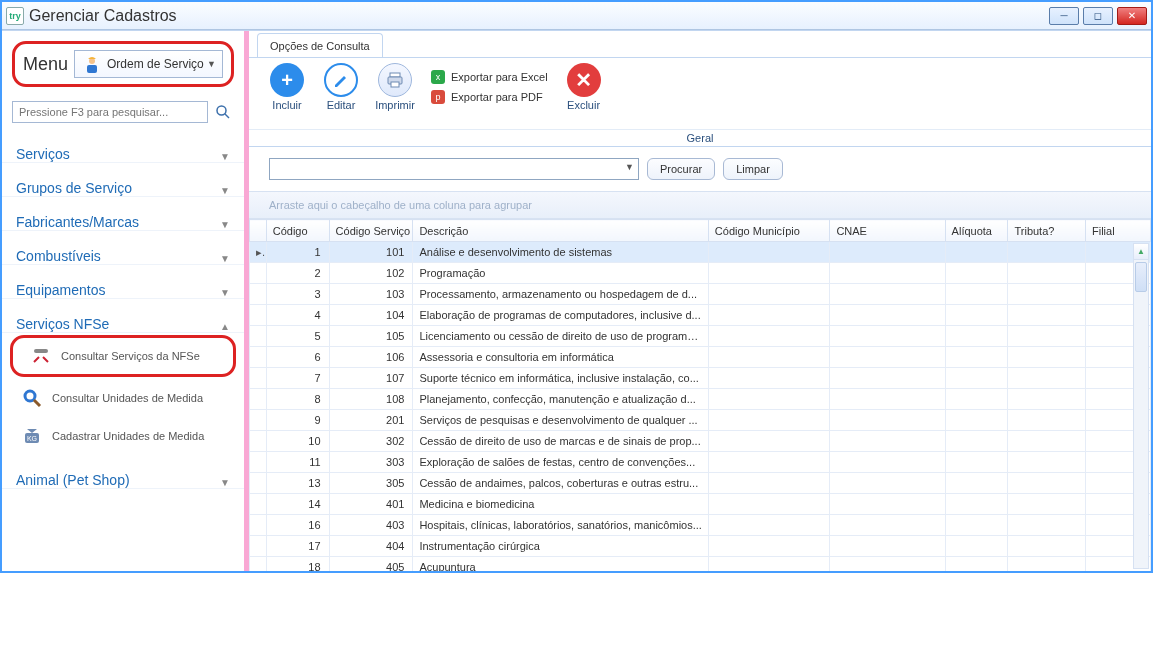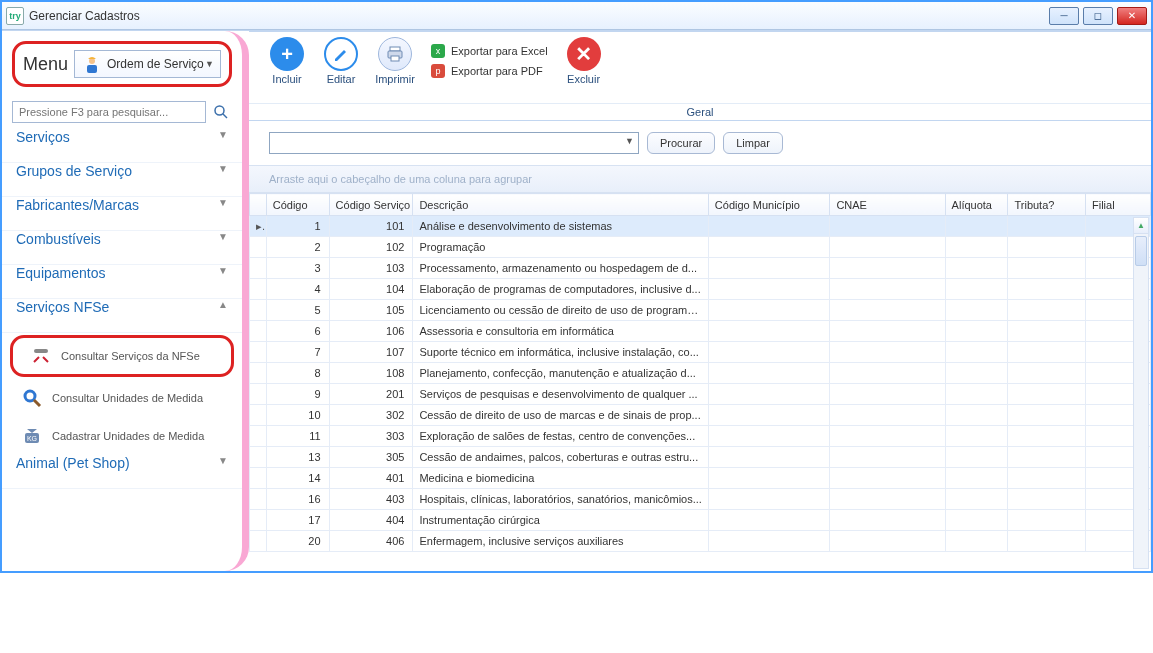--- a/index.html
+++ b/index.html
@@ -1,35 +1,35 @@
 <!DOCTYPE html>
 <html><head>
 <meta charset="utf-8">
 <style>
   * { box-sizing: border-box; font-family: "Segoe UI", Tahoma, sans-serif; }
   html,body { margin:0; padding:0; }
   body { background:#fff; }
   .window { width:1153px; height:573px; border:2px solid #459DFF; position:relative; overflow:hidden; }
   .titlebar { height:28px; background:linear-gradient(#FBFDFF, #E7F1FE); border-bottom:1px solid #AFC6E2; display:flex; align-items:center; padding:0 4px; }
   .titlebar .app-icon { width:18px; height:18px; background:#fff; border:1px solid #8aa; border-radius:2px; display:flex; align-items:center; justify-content:center; font-size:9px; color:#2a7; font-weight:bold; margin-right:5px; }
-  .titlebar .title { font-size:12px; color:#333; flex:1; }
+  .titlebar .title { font-size:16px; color:#333; flex:1; }
   .winbtns { display:flex; gap:4px; align-items:center; }
   .winbtn { width:30px; height:18px; border:1px solid #5a7daa; background:linear-gradient(#e7f1ff,#cfe3fb); border-radius:2px; display:flex; align-items:center; justify-content:center; font-size:10px; color:#2a4f7d; }
   .winbtn.close { background:linear-gradient(#f08080,#d42620); border-color:#a31b16; color:#fff; }
   .body { position:absolute; top:28px; left:0; right:0; bottom:0; display:flex; background:#fff; border-top:1px solid #C2D6F0; }
-  .sidebar { width:247px; background:#fff; border-right:7px solid #f9a8d4; display:flex; flex-direction:column;border-radius:24px; }
+  .sidebar { width:247px; background:#fff; border-right:5px solid #f9a8d4; display:flex; flex-direction:column; }
   .menu-box { margin:10px; border:3px solid #d22; border-radius:14px; padding:6px 8px; display:flex; align-items:center; gap:6px; }
   .menu-text { font-size:18px; color:#333; }
   .menu-combo { flex:1; height:28px; border:1px solid #a4b8d5; display:flex; align-items:center; padding:0 6px; font-size:12px; color:#333; position:relative; background:linear-gradient(#fff,#f3f7ff); }
   .menu-combo .combo-worker { width:22px; height:22px; margin-right:4px; display:flex; align-items:center; justify-content:center; }
   .menu-combo .arrow { position:absolute; right:6px; font-size:9px; color:#555; }
   .search-row { display:flex; align-items:center; margin:4px 10px 6px 10px; }
   .search-row input { flex:1; height:22px; border:1px solid #A5B8D4; padding:0 6px; font-size:11px; color:#888; }
   .search-btn { width:22px; height:22px; margin-left:4px; display:flex; align-items:center; justify-content:center; }
-  .nav-item { height:34px; display:flex; align-items:flex-start; justify-content:space-between; padding:0 14px; border-bottom:1px solid #EEF3FA; color:#1F6BB6; font-size:14px; cursor:default; }
+  .nav-item { height:34px; display:flex; align-items:flex-end; justify-content:space-between; padding:0 14px; border-bottom:1px solid #EEF3FA; color:#1F6BB6; font-size:14px; cursor:default; }
   .nav-item .chev { font-size:10px; color:#888; }
   .sub-item { height:38px; display:flex; align-items:center; padding-left:18px; gap:8px; font-size:11px; color:#555; }
   .sub-item.highlight { border:3px solid #d22; border-radius:14px; margin:2px 8px; padding-left:16px; height:42px; }
   .sub-item .ic { width:24px; height:24px; display:flex; align-items:center; justify-content:center; }
   .content { flex:1; display:flex; flex-direction:column; background:#fff; }
   .tab-row { height:26px; display:flex; align-items:end; padding-left:8px; }
   .tab { height:24px; padding:0 12px; border:1px solid #C2D6F0; border-bottom:none; background:#fff; font-size:11px; color:#333; display:flex; align-items:center; border-top-left-radius:4px; border-top-right-radius:4px; }
   .ribbon { height:90px; border:1px solid #C2D6F0; border-left:none; border-right:none; margin:0; display:flex; align-items:stretch; padding:2px 6px 0 6px; position:relative; }
   .ribbon-group { display:flex; flex-direction:column; }
   .ribbon-icons { display:flex; align-items:center; gap:2px; padding:2px 6px; }
@@ -155,20 +155,23 @@
             <span>Cadastrar Unidades de Medida</span>
           </div>
           <div class="nav-item">
             <span>Animal (Pet Shop)</span>
             <span class="chev">▼</span>
           </div>
         </div>
     </div>
 
     <div class="content">
+      <div class="tab-row">
+        <div class="tab">Opções de Consulta</div>
+      </div>
       <div class="ribbon">
         <div class="ribbon-group">
           <div class="ribbon-icons">
             <div class="rbtn">
               <div class="big-ic ic-plus">+</div>
               <span>Incluir</span>
             </div>
             <div class="rbtn">
               <div class="big-ic ic-edit">
                 <svg width="18" height="18" viewBox="0 0 18 18">
@@ -403,20 +406,31 @@
                 <td class="num">404</td>
                 <td>Instrumentação cirúrgica</td>
                 <td></td>
                 <td></td>
                 <td></td>
                 <td></td>
                 <td></td>
               </tr>
               <tr>
                 <td class="rowptr"></td>
+                <td class="num">18</td>
+                <td class="num">405</td>
+                <td>Acupuntura</td>
+                <td></td>
+                <td></td>
+                <td></td>
+                <td></td>
+                <td></td>
+              </tr>
+              <tr>
+                <td class="rowptr"></td>
                 <td class="num">20</td>
                 <td class="num">406</td>
                 <td>Enfermagem, inclusive serviços auxiliares</td>
                 <td></td>
                 <td></td>
                 <td></td>
                 <td></td>
                 <td></td>
               </tr>
             </tbody>

